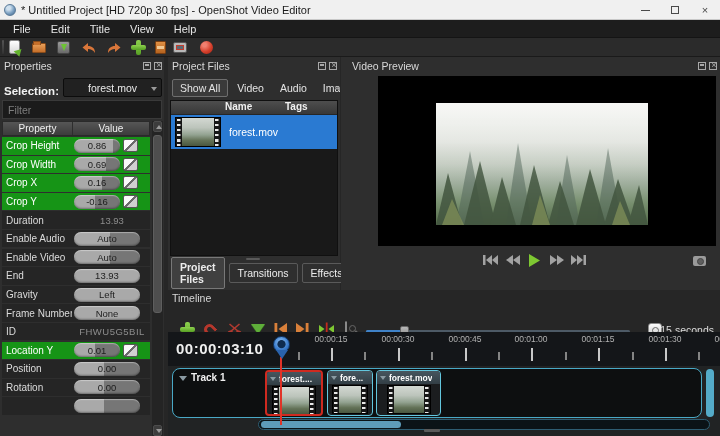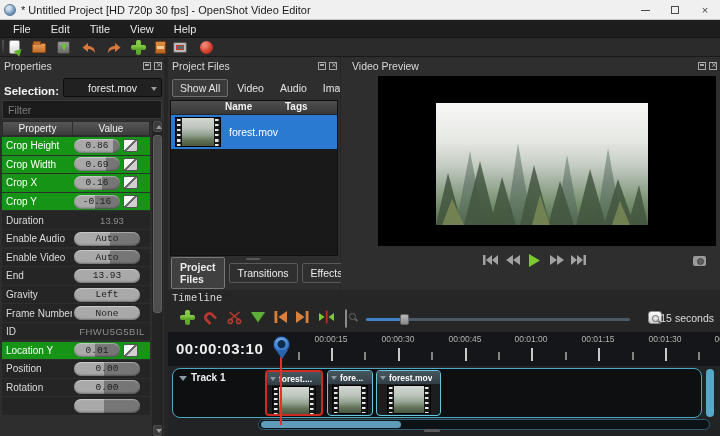--- a/index.html
+++ b/index.html
@@ -86,21 +86,21 @@
   #prop-thead .th:last-child { flex:1; }
   #prop-rows { position:absolute; left:2px; top:80px; width:148px; bottom:0; overflow:hidden; }
   .prow { height:17.5px; margin-bottom:1.1px; background:#252525; display:flex; align-items:center; }
   .prow.green { background:#169416; }
   .pname { width:70px; padding-left:4px; font-size:10px; color:#dcdcdc; white-space:nowrap; overflow:hidden; }
   .prow.green .pname { color:#ffffff; }
   .pval { flex:1; display:flex; align-items:center; gap:3px; padding-left:2px; }
   .pill { height:14px; border-radius:7px; display:flex; align-items:center; justify-content:center;
     font-size:9.5px; color:#1d1d1d;
     background:linear-gradient(to right, #a9a9a9 var(--f,55%), #767676 var(--f,55%));
-    box-shadow:inset 0 1px 1px rgba(255,255,255,.4), inset 0 -1px 2px rgba(0,0,0,.35);font-family:Liberation Mono, monospace; }
+    box-shadow:inset 0 1px 1px rgba(255,255,255,.4), inset 0 -1px 2px rgba(0,0,0,.35); }
   .pill.wide { width:66px; }
   .pill.narrow { width:46px; }
   .f45{--f:45%} .f55{--f:55%} .f60{--f:60%} .f70{--f:70%} .f85{--f:85%} .f100{--f:100%}
   .editbtn { width:15px; height:13px; border-radius:2px; border:1px solid #555;
     background:linear-gradient(135deg,#fafafa 42%, #6a6a6a 42% 58%, #d0d0d0 58%); }
   .rotext { flex:1; text-align:center; font-size:9.5px; color:#8d8d8d; }
   #prop-vscroll { position:absolute; right:1px; top:64px; width:11px; bottom:0; background:#242424; }
   #prop-vscroll .arr { position:absolute; left:1px; width:9px; height:11px; background:#3c3c3c;
     border:1px solid #4c4c4c; border-radius:2px; }
   #prop-vscroll .arr::after { content:""; position:absolute; left:1.5px; width:0; height:0;
@@ -142,22 +142,22 @@
   #pv-transport { position:absolute; left:0; top:193px; width:379px; height:24px; }
   .tpbtn { position:absolute; top:4px; width:16px; height:14px; }
   .tpbtn svg { display:block; }
   #pv-camera { position:absolute; right:14px; top:6px; width:13px; height:10px; background:#9a9a9a;
     border-radius:2px; }
   #pv-camera::before { content:""; position:absolute; left:4px; top:2px; width:5px; height:5px;
     border-radius:50%; background:#5f5f5f; border:1px solid #444; }
 
   
   #timeline { position:absolute; left:168px; top:290px; width:552px; height:146px; background:#262626; overflow:hidden; }
-  #tl-header { position:absolute; left:4px; top:2px;font-family:Liberation Mono, monospace; }
-  #tl-toolbar { position:absolute; left:0; top:16px; width:552px; height:26px; }
+  #tl-header { position:absolute; left:4px; top:2px; }
+  #tl-toolbar { position:absolute; left:0; top:28px; width:552px; height:26px; }
   .tlico { position:absolute; top:4px; }
   .tri-down { width:0; height:0; border-left:7px solid transparent; border-right:7px solid transparent;
     border-top:10px solid #5fae3a; filter:drop-shadow(0 1px 0 #2e5c1c); }
   .magnet { width:11px; height:11px; border:3px solid #b5372c; border-top:none;
     border-radius:0 0 8px 8px; transform:rotate(135deg); margin-top:2px; }
   .zoombox { width:14px; height:13px; background:linear-gradient(#fdfdfd,#cfcfcf); border:1px solid #8a8a8a;
     border-radius:3px; position:relative; }
   .zoombox::before { content:""; position:absolute; left:3px; top:3px; width:5px; height:5px;
     border:1.3px solid #666; border-radius:50%; }
   .zoombox::after { content:""; position:absolute; left:8.5px; top:8.5px; width:3px; height:1.5px;

